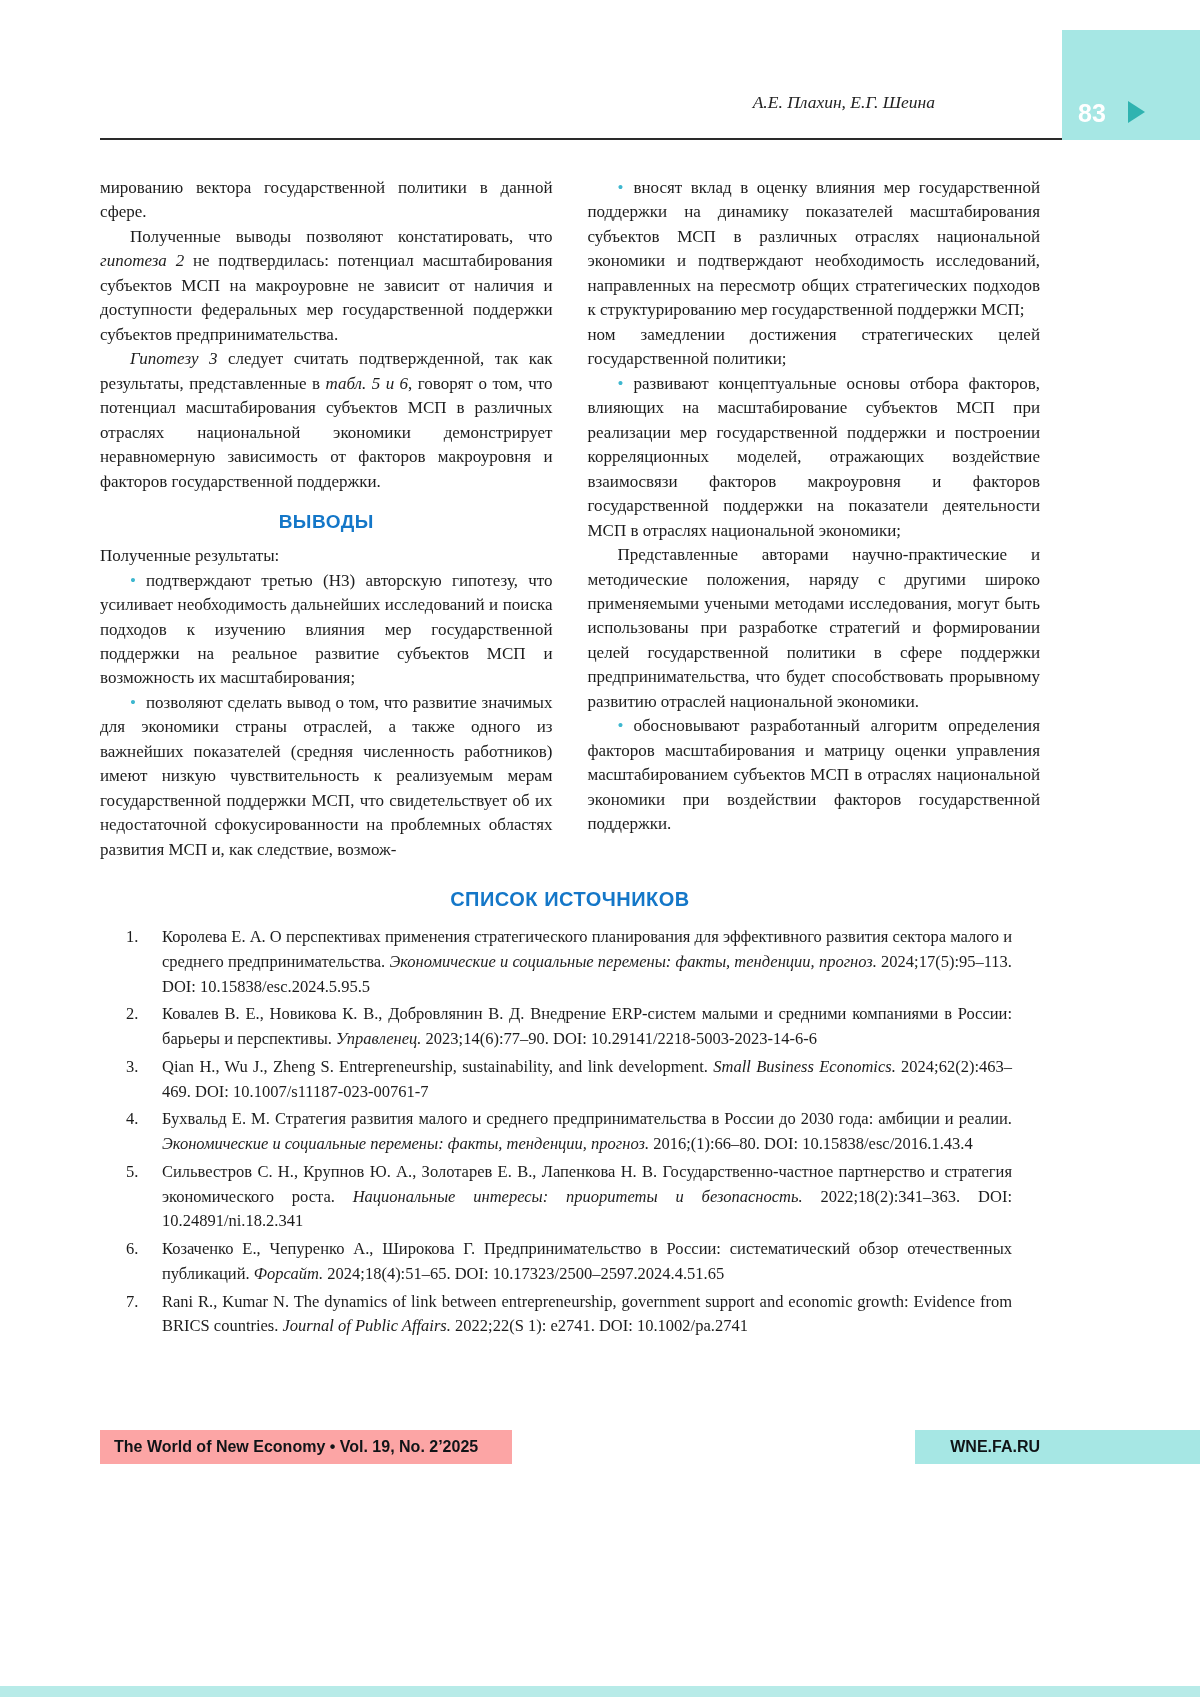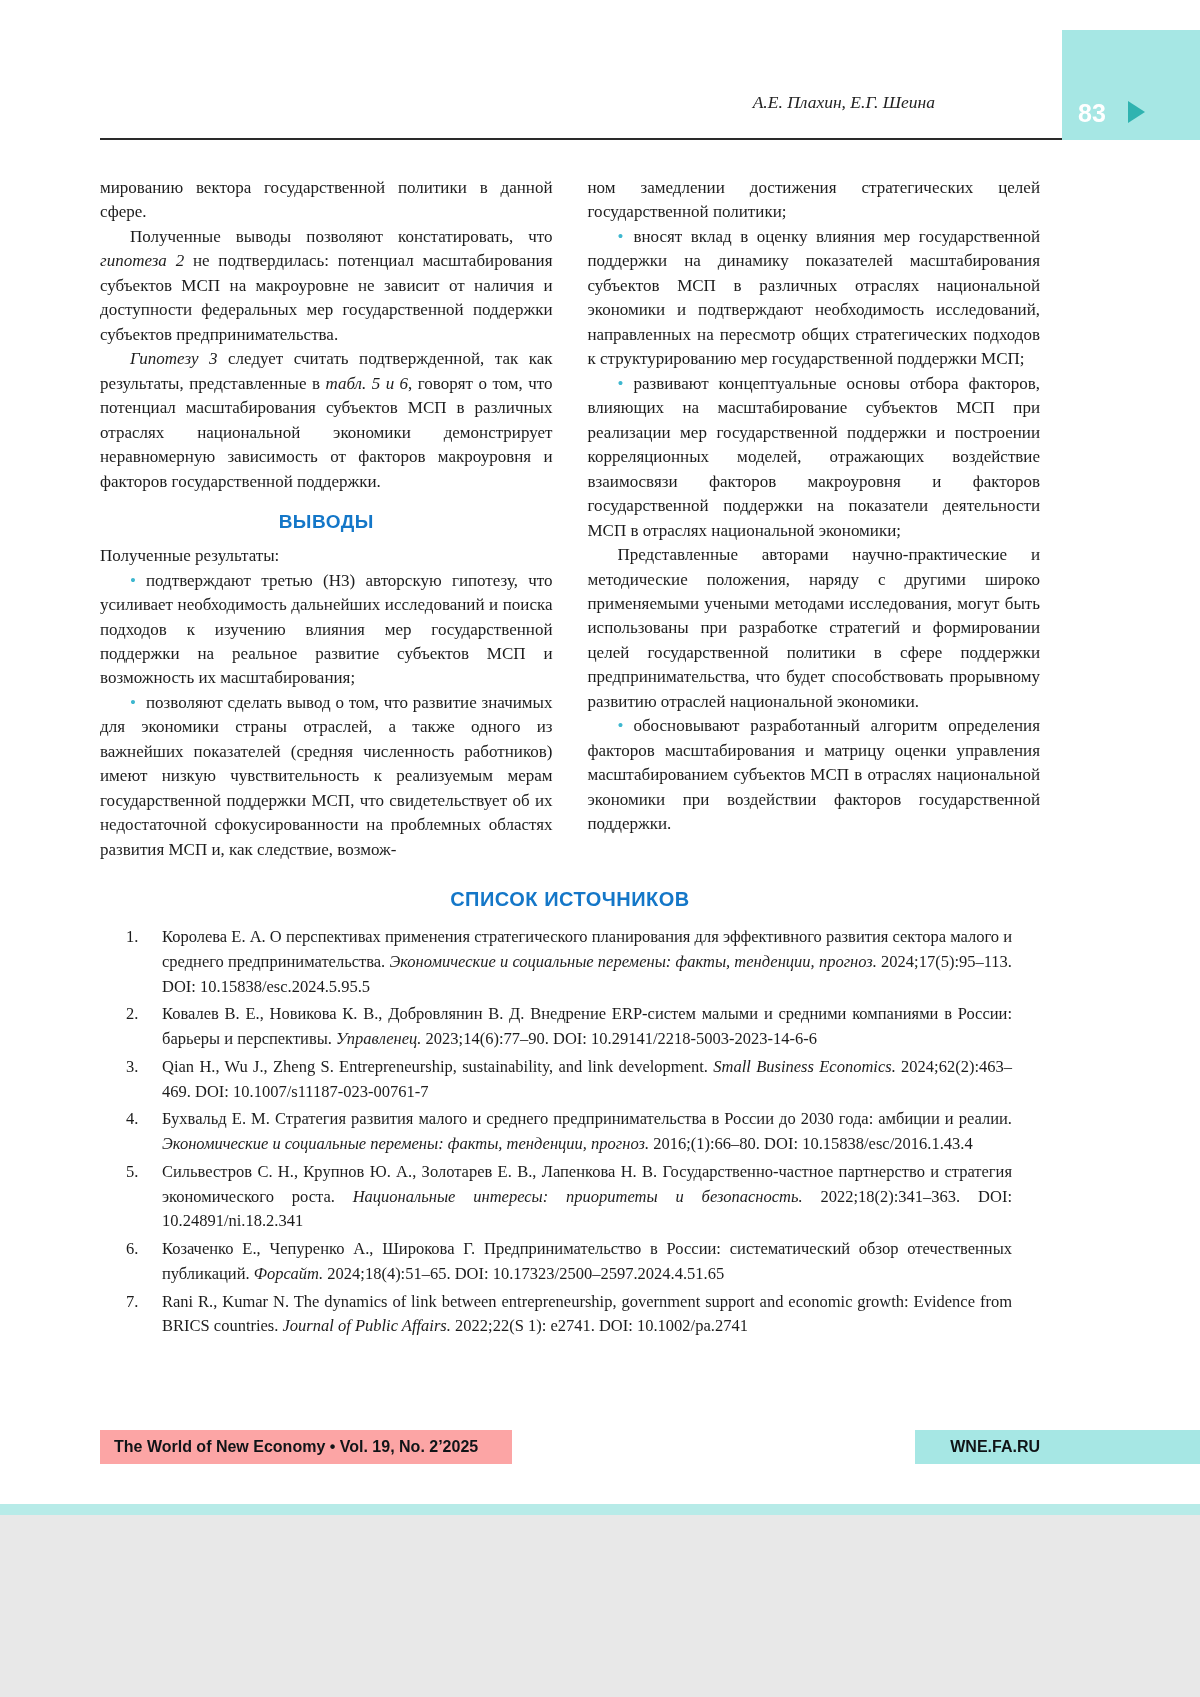--- a/index.html
+++ b/index.html
@@ -1,19 +1,19 @@
 <!DOCTYPE html>
 <html><head>
 <meta charset="utf-8">
 <style>
   html, body { margin: 0; padding: 0; background: #e8e8e8; }
   .page {
     position: relative;
     width: 1200px;
-    height: 1515px;
+    height: 1697px;
     margin: 0 auto;
     background: #ffffff;
     font-family: "Liberation Serif", serif;
     color: #1c1c1c;
     overflow: hidden;
   }
 
   
   .header { position: relative; height: 142px; }
   .authors {
@@ -177,22 +177,22 @@
     <div class="col" id="col-left">
         <p class="p plain"><span>мированию вектора государственной политики в данной сфере.</span></p>
         <p class="p indent"><span>Полученные выводы позволяют констатировать, что </span><span class="it">гипотеза 2</span><span> не подтвердилась: потенциал масштабирования субъектов МСП на макроуровне не зависит от наличия и доступности федеральных мер государственной поддержки субъектов предпринимательства.</span></p>
         <p class="p indent"><span class="it">Гипотезу 3</span><span> следует считать подтвержденной, так как результаты, представленные в </span><span class="it">табл. 5 и 6</span><span>, говорят о том, что потенциал масштабирования субъектов МСП в различных отраслях национальной экономики демонстрирует неравномерную зависимость от факторов макроуровня и факторов государственной поддержки.</span></p>
         <h2 class="col-heading">ВЫВОДЫ</h2>
         <p class="p plain"><span>Полученные результаты:</span></p>
         <p class="p bullet"><span class="dot">•</span><span>подтверждают третью (Н3) авторскую гипотезу, что усиливает необходимость дальнейших исследований и поиска подходов к изучению влияния мер государственной поддержки на реальное развитие субъектов МСП и возможность их масштабирования;</span></p>
         <p class="p bullet"><span class="dot">•</span><span>позволяют сделать вывод о том, что развитие значимых для экономики страны отраслей, а также одного из важнейших показателей (средняя численность работников) имеют низкую чувствительность к реализуемым мерам государственной поддержки МСП, что свидетельствует об их недостаточной сфокусированности на проблемных областях развития МСП и, как следствие, возмож-</span></p>
       </div>
     <div class="col" id="col-right">
+        <p class="p bullet"><span class="dot">•</span><span>вносят вклад в оценку влияния мер государственной поддержки на динамику показателей масштабирования субъектов МСП в различных отраслях национальной экономики и подтверждают необходимость исследований, направленных на пересмотр общих стратегических подходов к структурированию мер государственной поддержки МСП;</span></p>
         <p class="p plain"><span>ном замедлении достижения стратегических целей государственной политики;</span></p>
-        <p class="p bullet"><span class="dot">•</span><span>вносят вклад в оценку влияния мер государственной поддержки на динамику показателей масштабирования субъектов МСП в различных отраслях национальной экономики и подтверждают необходимость исследований, направленных на пересмотр общих стратегических подходов к структурированию мер государственной поддержки МСП;</span></p>
         <p class="p bullet"><span class="dot">•</span><span>развивают концептуальные основы отбора факторов, влияющих на масштабирование субъектов МСП при реализации мер государственной поддержки и построении корреляционных моделей, отражающих воздействие взаимосвязи факторов макроуровня и факторов государственной поддержки на показатели деятельности МСП в отраслях национальной экономики;</span></p>
         <p class="p indent"><span>Представленные авторами научно-практические и методические положения, наряду с другими широко применяемыми учеными методами исследования, могут быть использованы при разработке стратегий и формировании целей государственной политики в сфере поддержки предпринимательства, что будет способствовать прорывному развитию отраслей национальной экономики.</span></p>
         <p class="p bullet"><span class="dot">•</span><span>обосновывают разработанный алгоритм определения факторов масштабирования и матрицу оценки управления масштабированием субъектов МСП в отраслях национальной экономики при воздействии факторов государственной поддержки.</span></p>
       </div>
   </div>
 
   <div class="refs">
     <h2 class="refs-heading">СПИСОК ИСТОЧНИКОВ</h2>
     <div class="refs-list" id="refs-list">
         <div class="ref">

